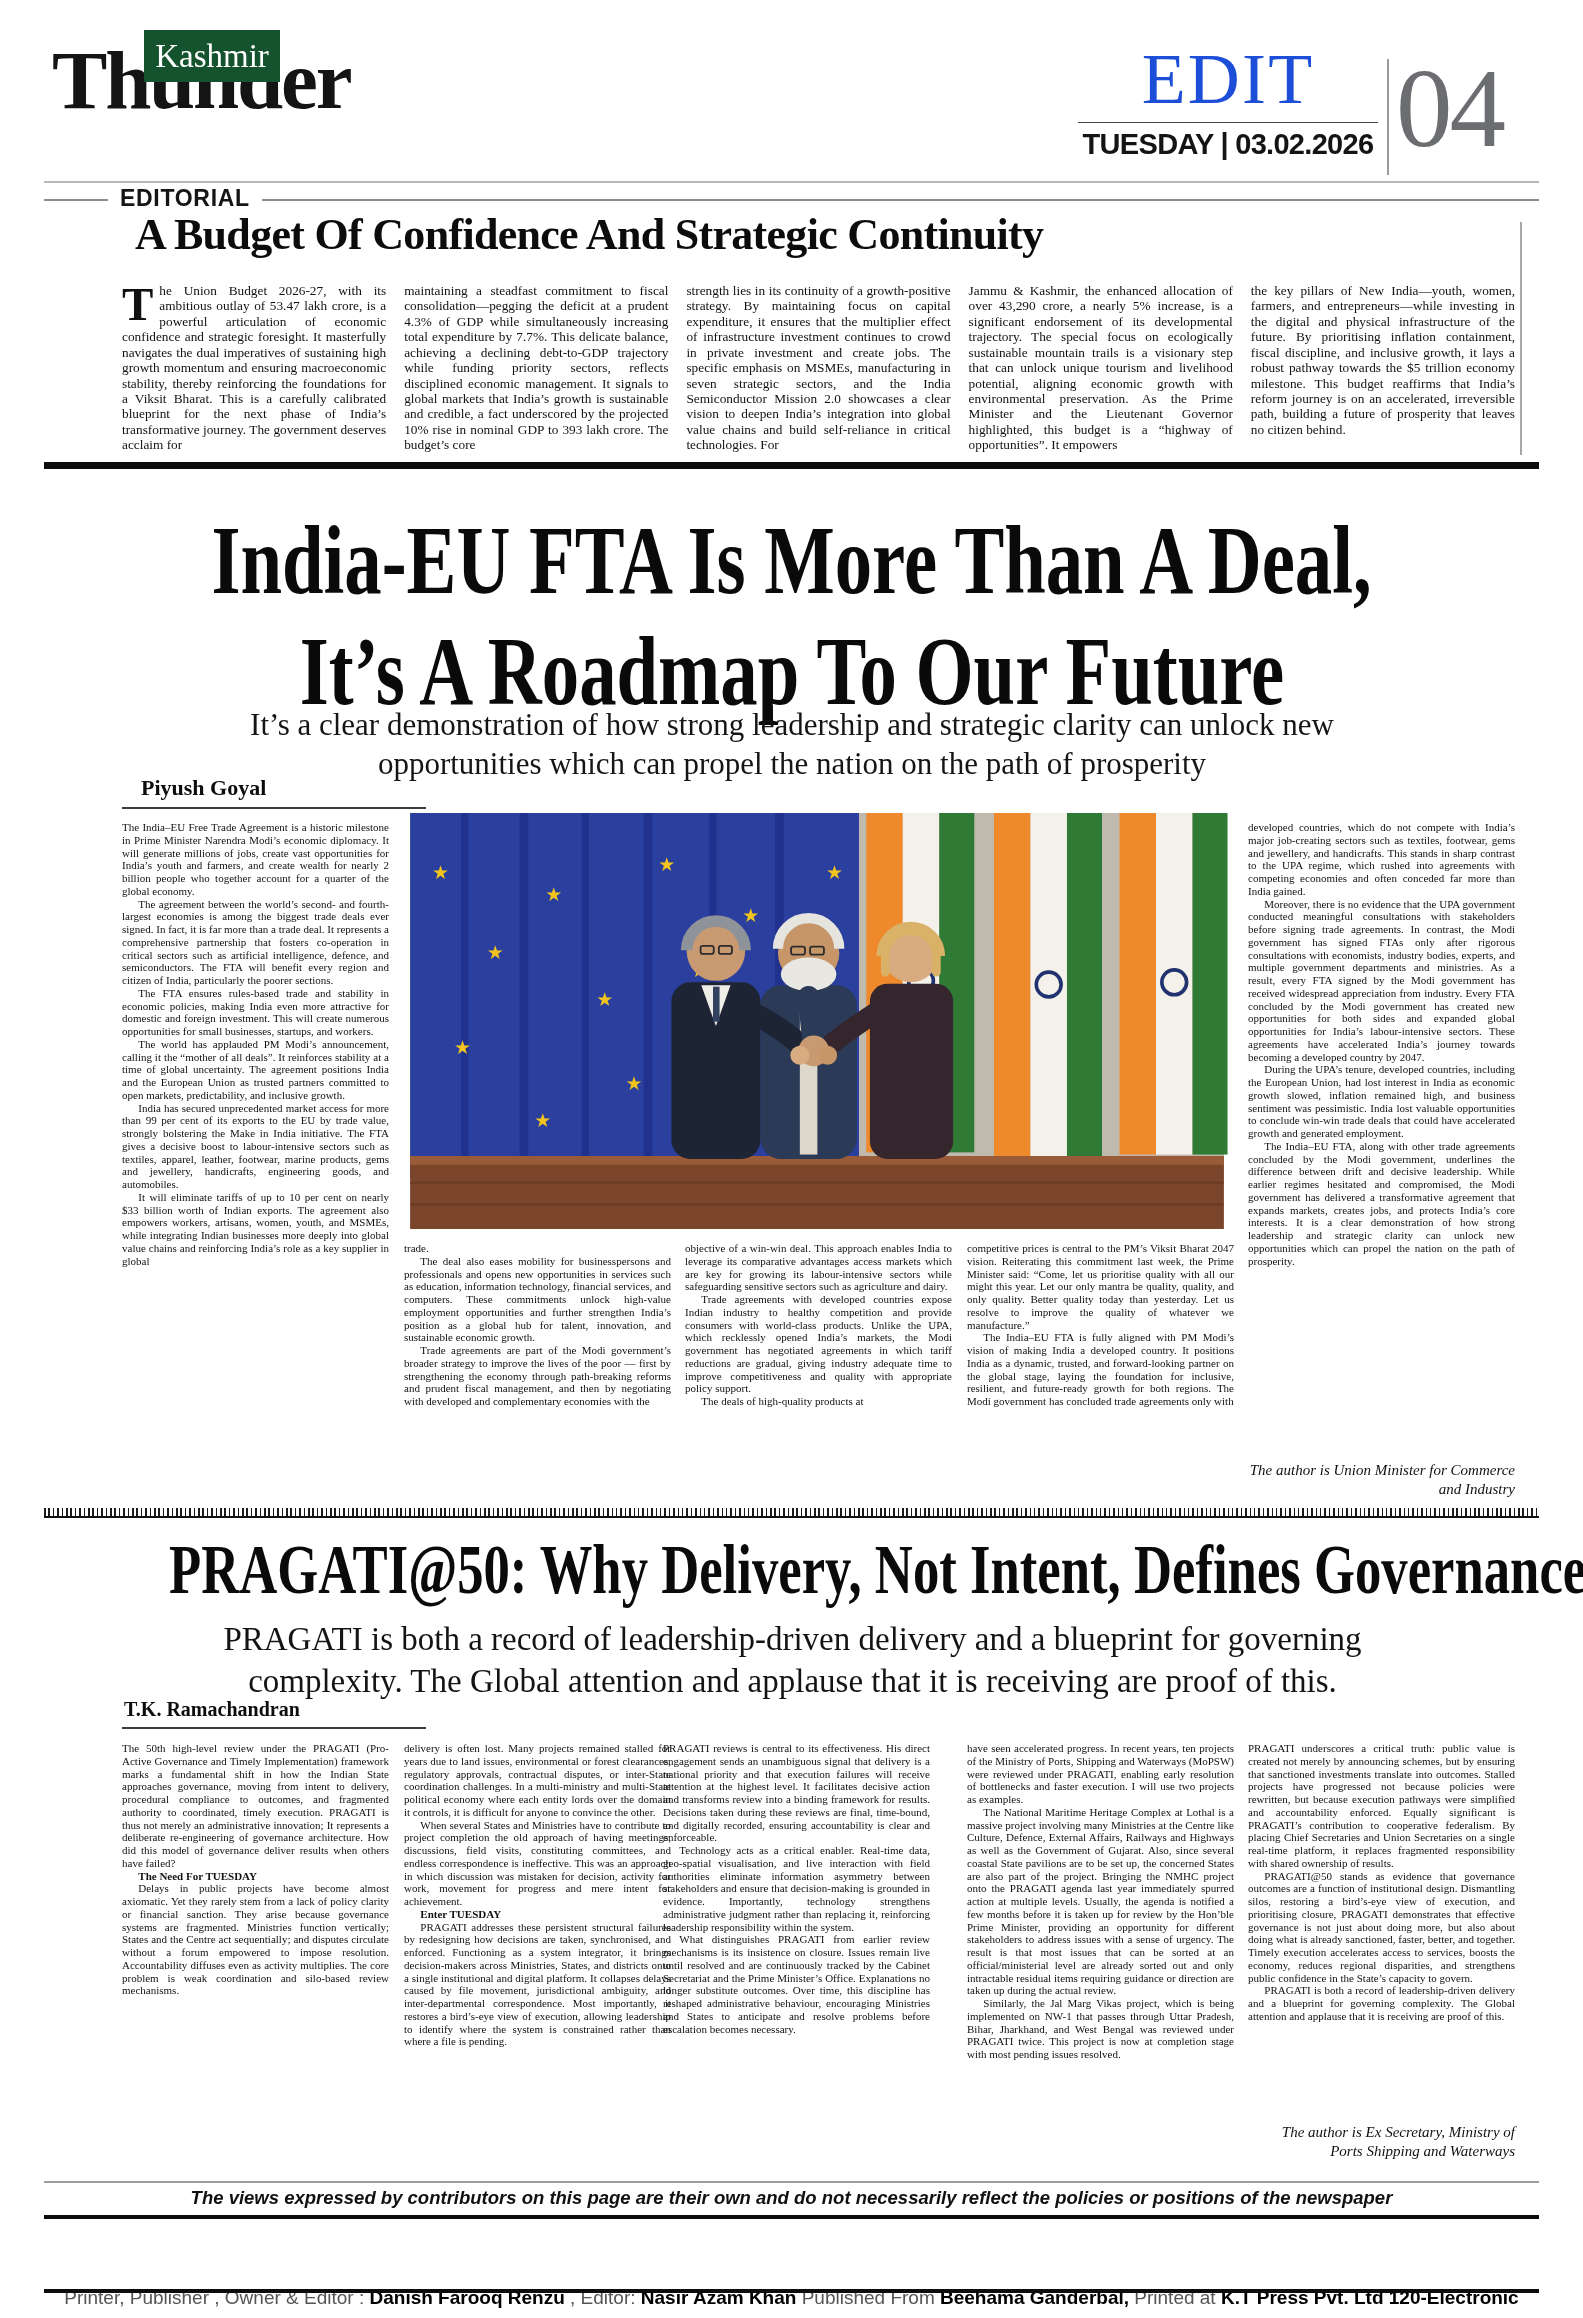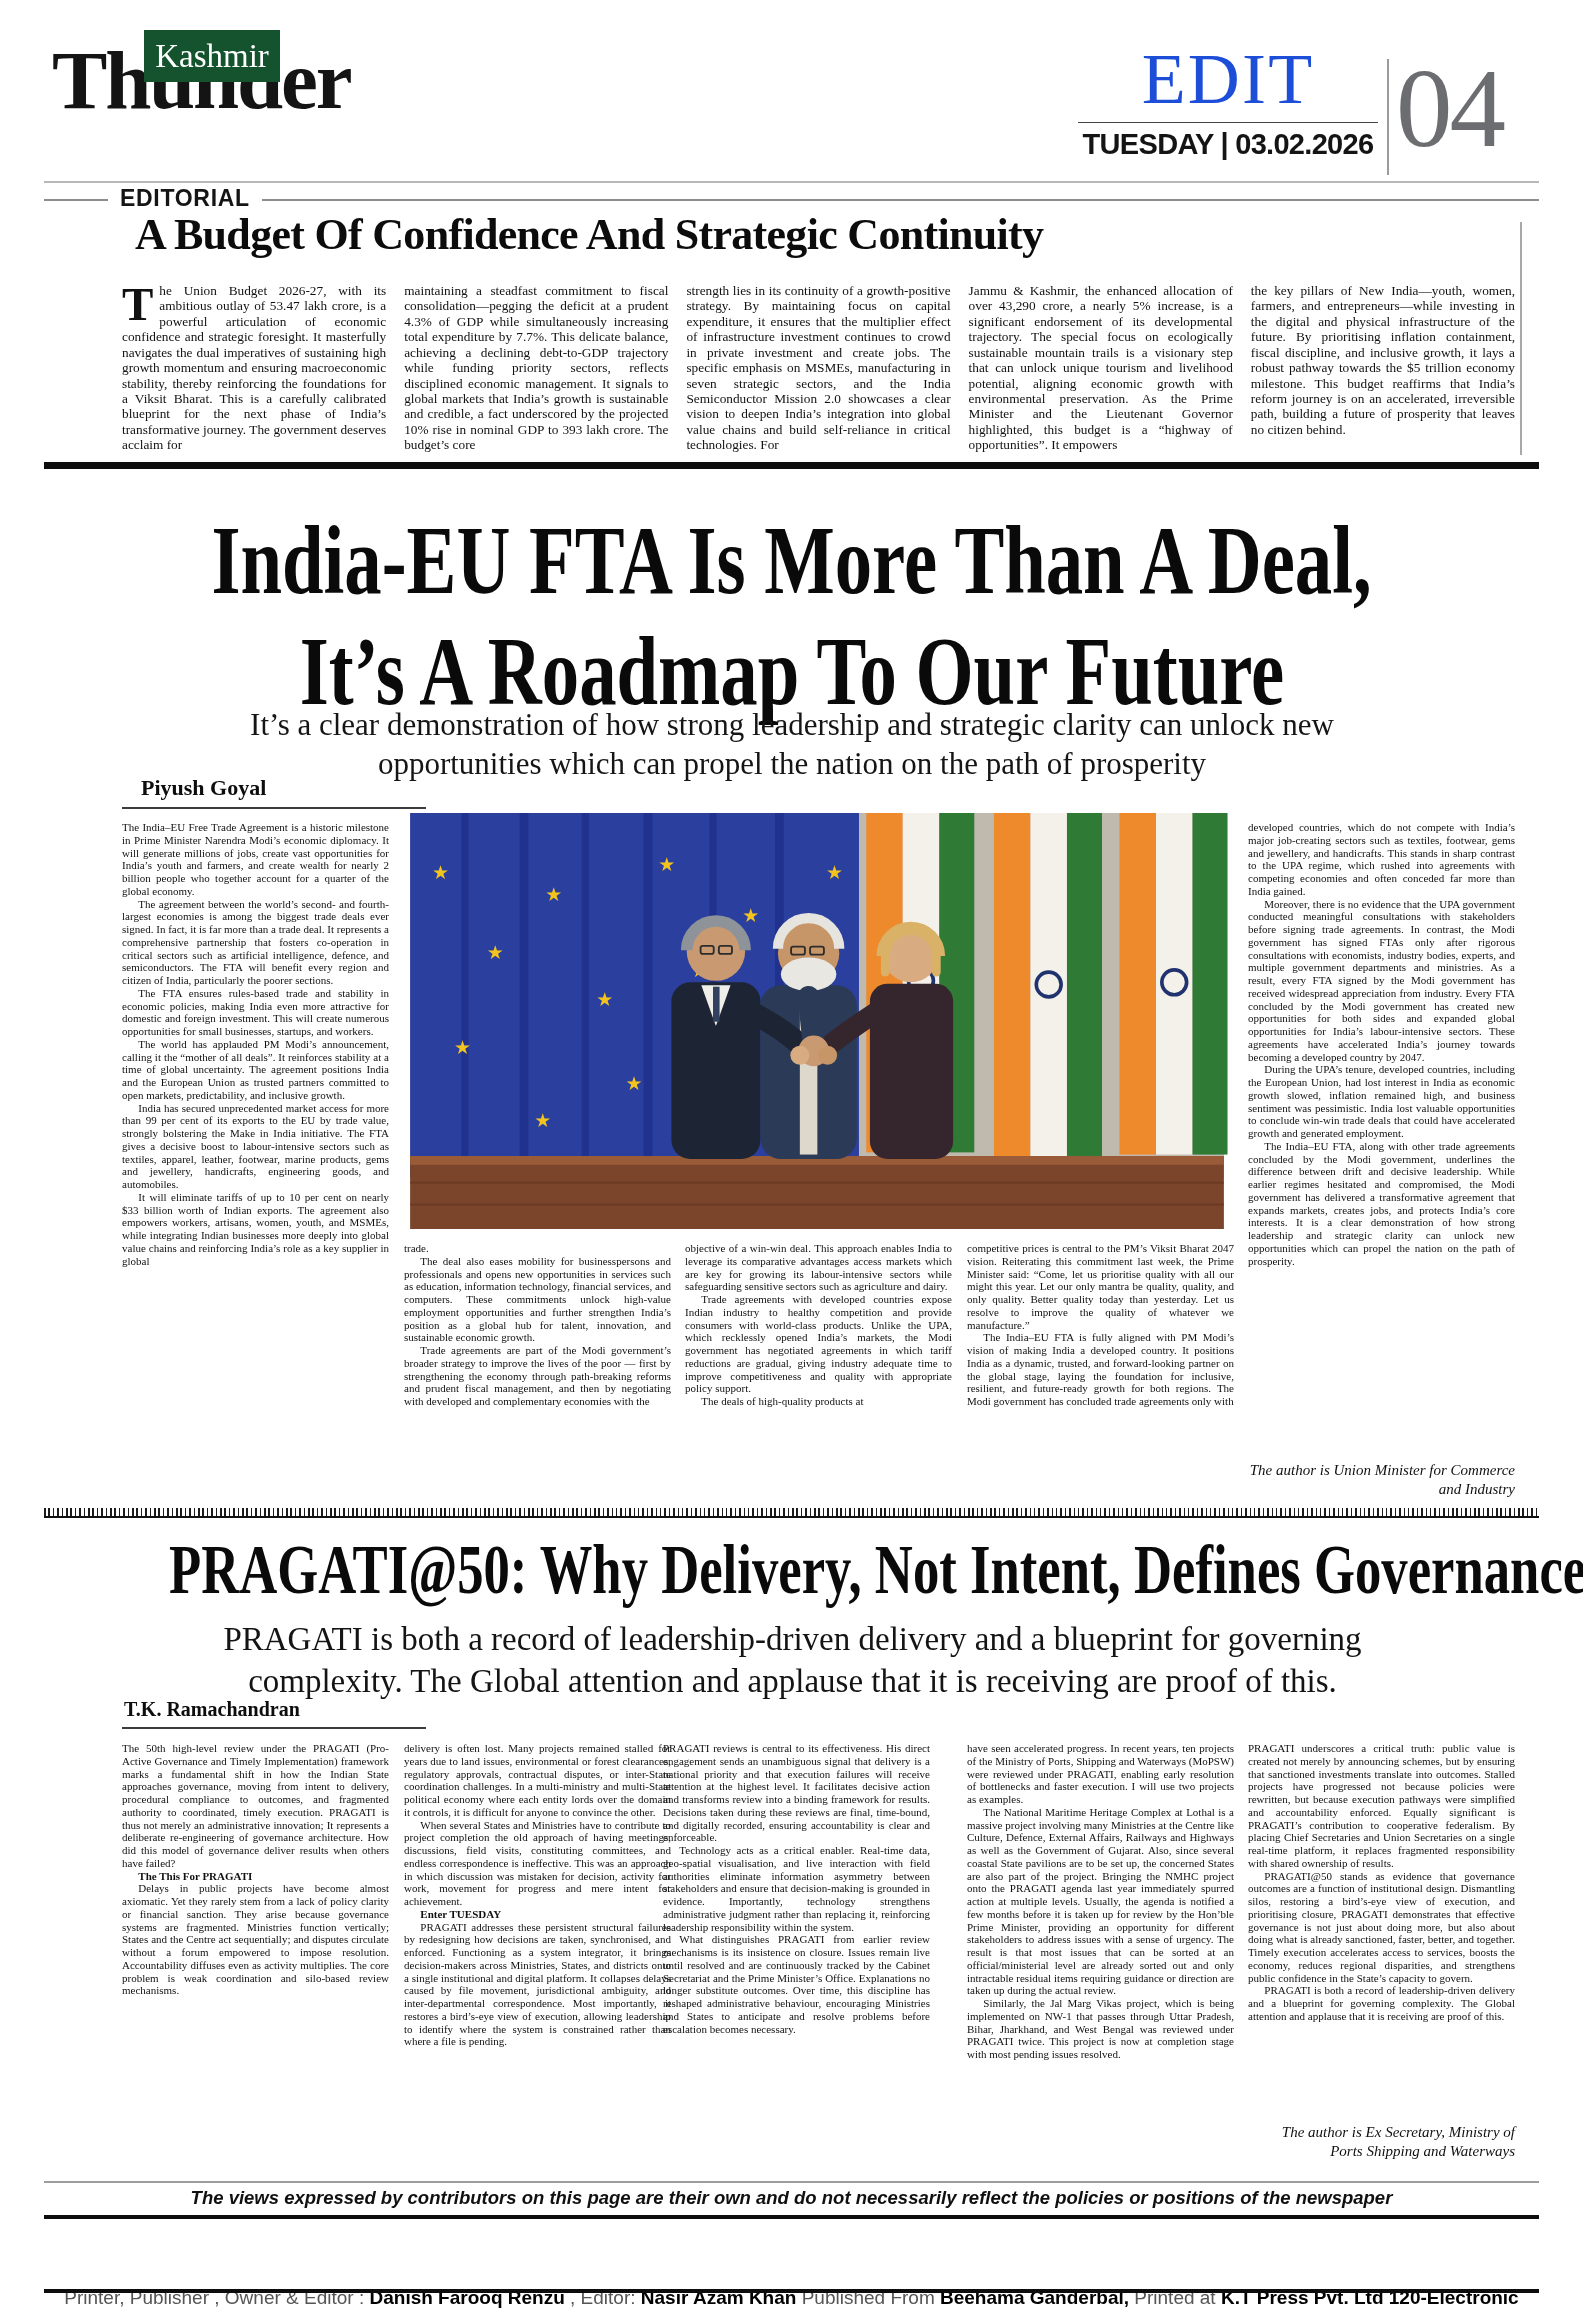--- a/index.html
+++ b/index.html
@@ -255,21 +255,21 @@
   <div class="abs prg-headline">
     <span class="hl">PRAGATI@50: Why Delivery, Not Intent, Defines Governance</span>
   </div>
   <div class="abs prg-subtitle">PRAGATI is both a record of leadership-driven delivery and a blueprint for governing complexity. The Global attention and applause that it is receiving are proof of this.</div>
 
   <div class="abs byline" style="left:124px; top:1698px; font-size:20px;font-family:Liberation Serif, serif;">T.K. Ramachandran</div>
   <div class="abs byline-rule" style="left:122px; top:1727px; width:304px; height:1.5px;"></div>
 
   <div class="abs col" style="left:122px; top:1742px; width:267px; height:427px;">
       <p>The 50th high-level review under the PRAGATI (Pro-Active Governance and Timely Implementation) framework marks a fundamental shift in how the Indian State approaches governance, moving from intent to delivery, procedural compliance to outcomes, and fragmented authority to coordinated, timely execution. PRAGATI is thus not merely an administrative innovation; It represents a deliberate re-engineering of governance architecture. How did this model of governance deliver results when others have failed?</p>
-      <p class="b">The This For PRAGATI</p>
+      <p class="b">The Need For TUESDAY</p>
       <p>Delays in public projects have become almost axiomatic. Yet they rarely stem from a lack of policy clarity or financial sanction. They arise because governance systems are fragmented. Ministries function vertically; States and the Centre act sequentially; and disputes circulate without a forum empowered to impose resolution. Accountability diffuses even as activity multiplies. The core problem is weak coordination and silo-based review mechanisms.</p>
     </div>
   <div class="abs col" style="left:404px; top:1742px; width:267px; height:427px;">
       <p>delivery is often lost. Many projects remained stalled for years due to land issues, environmental or forest clearances, regulatory approvals, contractual disputes, or inter-State coordination challenges. In a multi-ministry and multi-State political economy where each entity lords over the domain it controls, it is difficult for anyone to convince the other.</p>
       <p>When several States and Ministries have to contribute to project completion the old approach of having meetings, discussions, field visits, constituting committees, and endless correspondence is ineffective. This was an approach in which discussion was mistaken for decision, activity for work, movement for progress and mere intent for achievement.</p>
       <p class="b">Enter TUESDAY</p>
       <p>PRAGATI addresses these persistent structural failures by redesigning how decisions are taken, synchronised, and enforced. Functioning as a system integrator, it brings decision-makers across Ministries, States, and districts onto a single institutional and digital platform. It collapses delays caused by file movement, jurisdictional ambiguity, and inter-departmental correspondence. Most importantly, it restores a bird’s-eye view of execution, allowing leadership to identify where the system is constrained rather than where a file is pending.</p>
     </div>
   <div class="abs col" style="left:663px; top:1742px; width:267px; height:427px;">
       <p>PRAGATI reviews is central to its effectiveness. His direct engagement sends an unambiguous signal that delivery is a national priority and that execution failures will receive attention at the highest level. It facilitates decisive action and transforms review into a binding framework for results. Decisions taken during these reviews are final, time-bound, and digitally recorded, ensuring accountability is clear and enforceable.</p>

